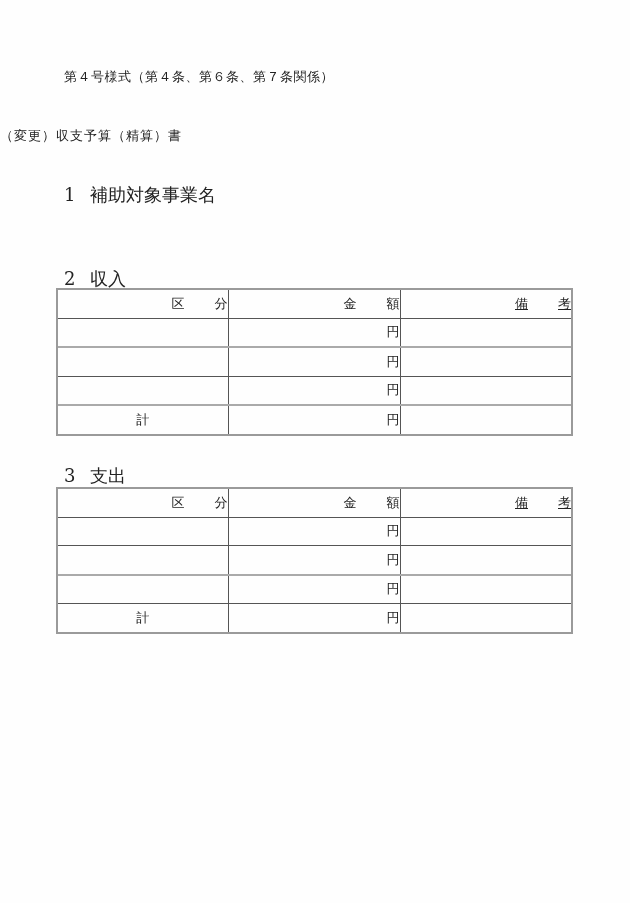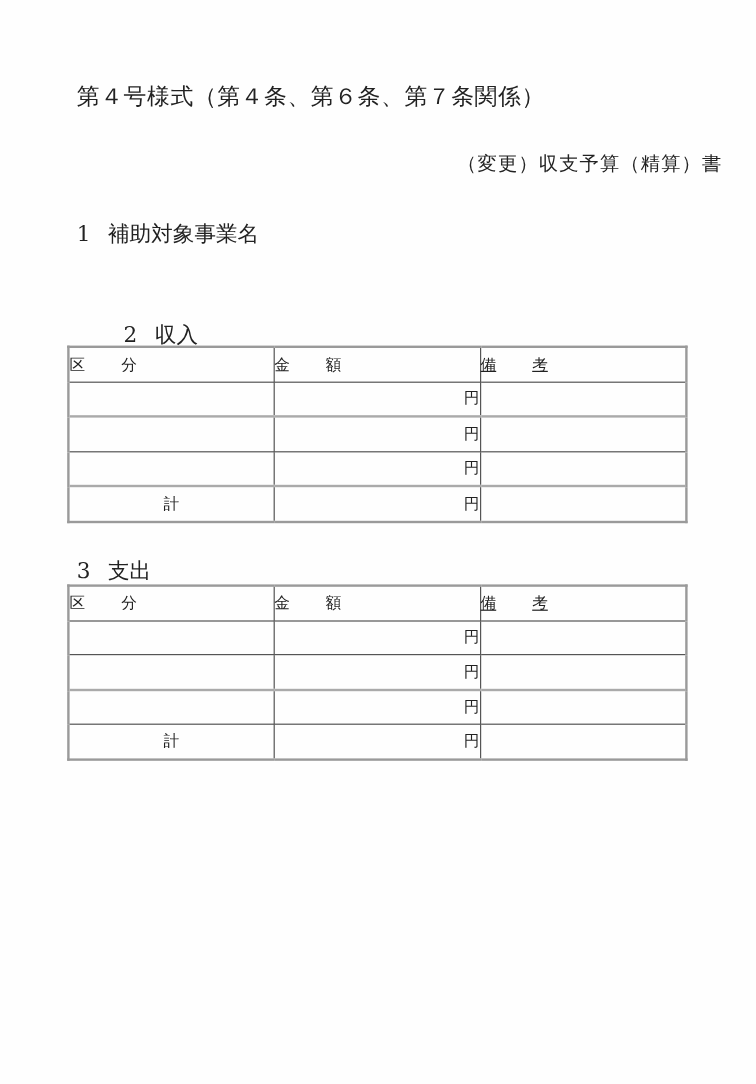--- a/index.html
+++ b/index.html
@@ -12,30 +12,30 @@
       height: 903px;
       position: relative;
       font-family: "DejaVu Serif", "Liberation Serif", serif;
       color: #222;
       overflow: hidden;
     }
     .abs { position: absolute; }
     .form-label {
       left: 64px;
       top: 68px;
-      font-size: 19px;
+      font-size: 13px;
       letter-spacing: 0.5px;
       white-space: nowrap;
     }
     .doc-title {
       left: 0;
       width: 602px;
       top: 127px;
-      text-align: right;
-      font-size: 16px;
+      text-align: left;
+      font-size: 13px;
       letter-spacing: 1px;
       white-space: nowrap;
     }
     .section-heading {
       left: 64px;
       font-size: 18px;
       white-space: nowrap;
     }
     .section-heading .num {
       display: inline-block;
@@ -56,38 +56,38 @@
       font-weight: normal;
     }
     table.budget tr:first-child th { border-top-color: #9a9a9a; border-top-width: 2px; }
     table.budget td:first-child, table.budget th:first-child { border-left-color: #9a9a9a; border-left-width: 2px; }
     table.budget td:last-child, table.budget th:last-child { border-right-color: #9a9a9a; border-right-width: 2px; text-decoration: underline; }
     table.budget tr:last-child td { border-bottom-color: #9a9a9a; border-bottom-width: 2px; }
     table.budget tr.soft-top td { border-top-color: #aaa; border-top-width: 2px; }
     .col-cat { width: 171px; }
     .col-amt { width: 172px; }
     .col-rem { width: 172px; }
-    th.hdr { text-align: left; letter-spacing: 0; margin-top: 35px; }
+    th.hdr { text-align: right; letter-spacing: 0; margin-top: 35px; }
     th.hdr .gap { display: inline-block; width: 30px; }
     td.cat { text-align: center; }
     td.amt { text-align: right; padding-right: 9px; }
     td.rem { }
   </style>
 </head>
 <body>
 
 <div class="abs form-label">第４号様式（第４条、第６条、第７条関係）</div>
 
 <div class="abs doc-title">（変更）収支予算（精算）書</div>
 
 <div class="abs section-heading" style="top:183px;">
   <span class="num">1</span><span>補助対象事業名</span>
 </div>
 
-<div class="abs section-heading" style="top:267px;margin-left:39px;">
+<div class="abs section-heading" style="top:267px;">
   <span class="num">2</span><span>収入</span>
 </div>
 
 <table class="budget" style="top:288px;">
   <colgroup>
       <col class="col-cat">
       <col class="col-amt">
       <col class="col-rem">
     </colgroup>
   <tbody>

